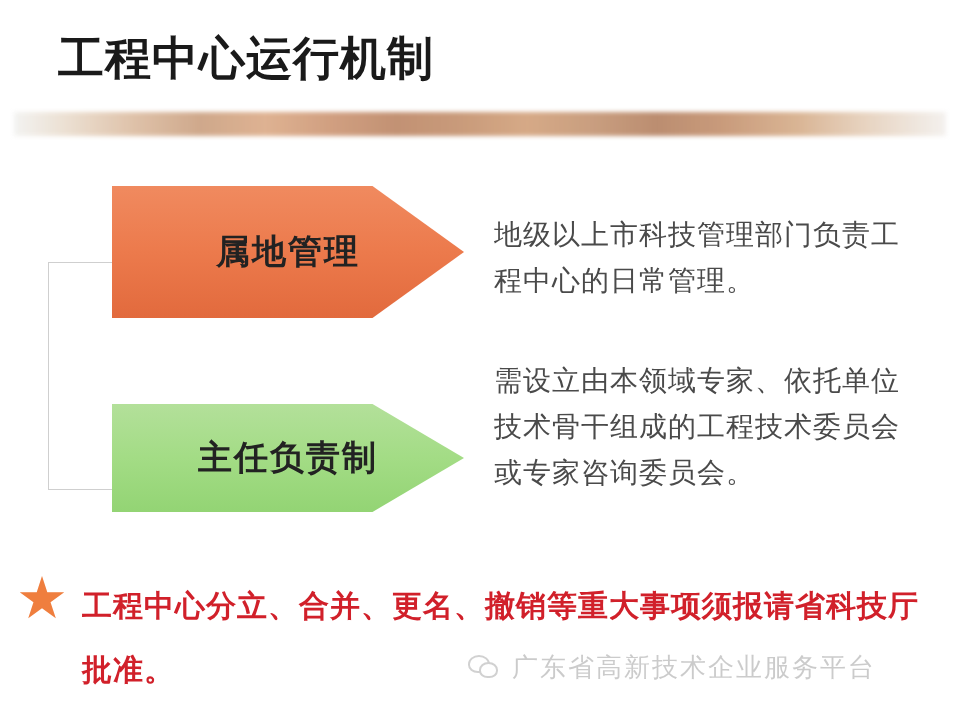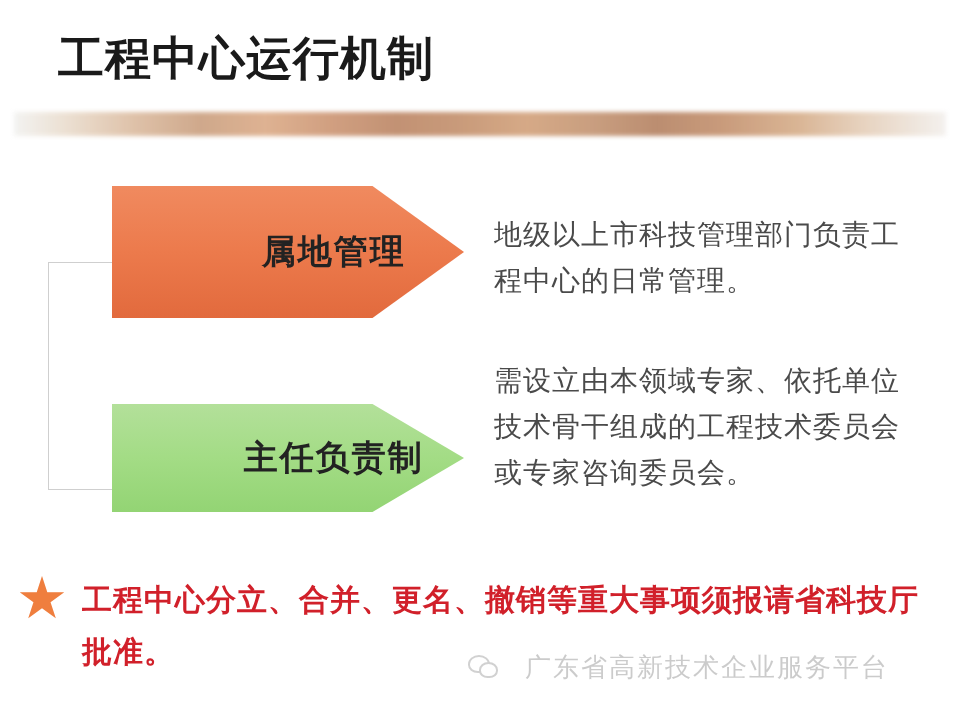--- a/index.html
+++ b/index.html
@@ -62,21 +62,21 @@
     height: 228px;
     border-left: 1px solid #cfcfcf;
     border-top: 1px solid #cfcfcf;
     border-bottom: 1px solid #cfcfcf;
     box-sizing: border-box;
   }
   .arrow {
     position: absolute;
     display: flex;
     align-items: center;
-    justify-content: flex-end;
+    justify-content: center;
     box-sizing: border-box;
   }
   .arrow .shape {
     position: absolute;
     left: 0;
     top: 0;
     width: 100%;
     height: 100%;
     clip-path: polygon(0 0, 74% 0, 100% 50%, 74% 100%, 0 100%);
   }
@@ -136,32 +136,31 @@
     line-height: 56px;
     text-align: center;
   }
   .note {
     position: absolute;
     left: 82px;
     top: 574px;
     width: 840px;
     color: #d1202a;
     font-size: 30px;
-    line-height: 52px;
+    line-height: 64px;
     font-weight: bold;
     letter-spacing: 1px;
   }
   .watermark {
     position: absolute;
     left: 468px;
     top: 650px;
     display: flex;
     align-items: center;
     opacity: 0.45;
-    gap: 13px;
   }
   .wechat-icon {
     width: 32px;
     height: 26px;
     margin-right: 12px;
     position: relative;
   }
   .wechat-icon .b1 {
     position: absolute;
     left: 0; top: 0;

